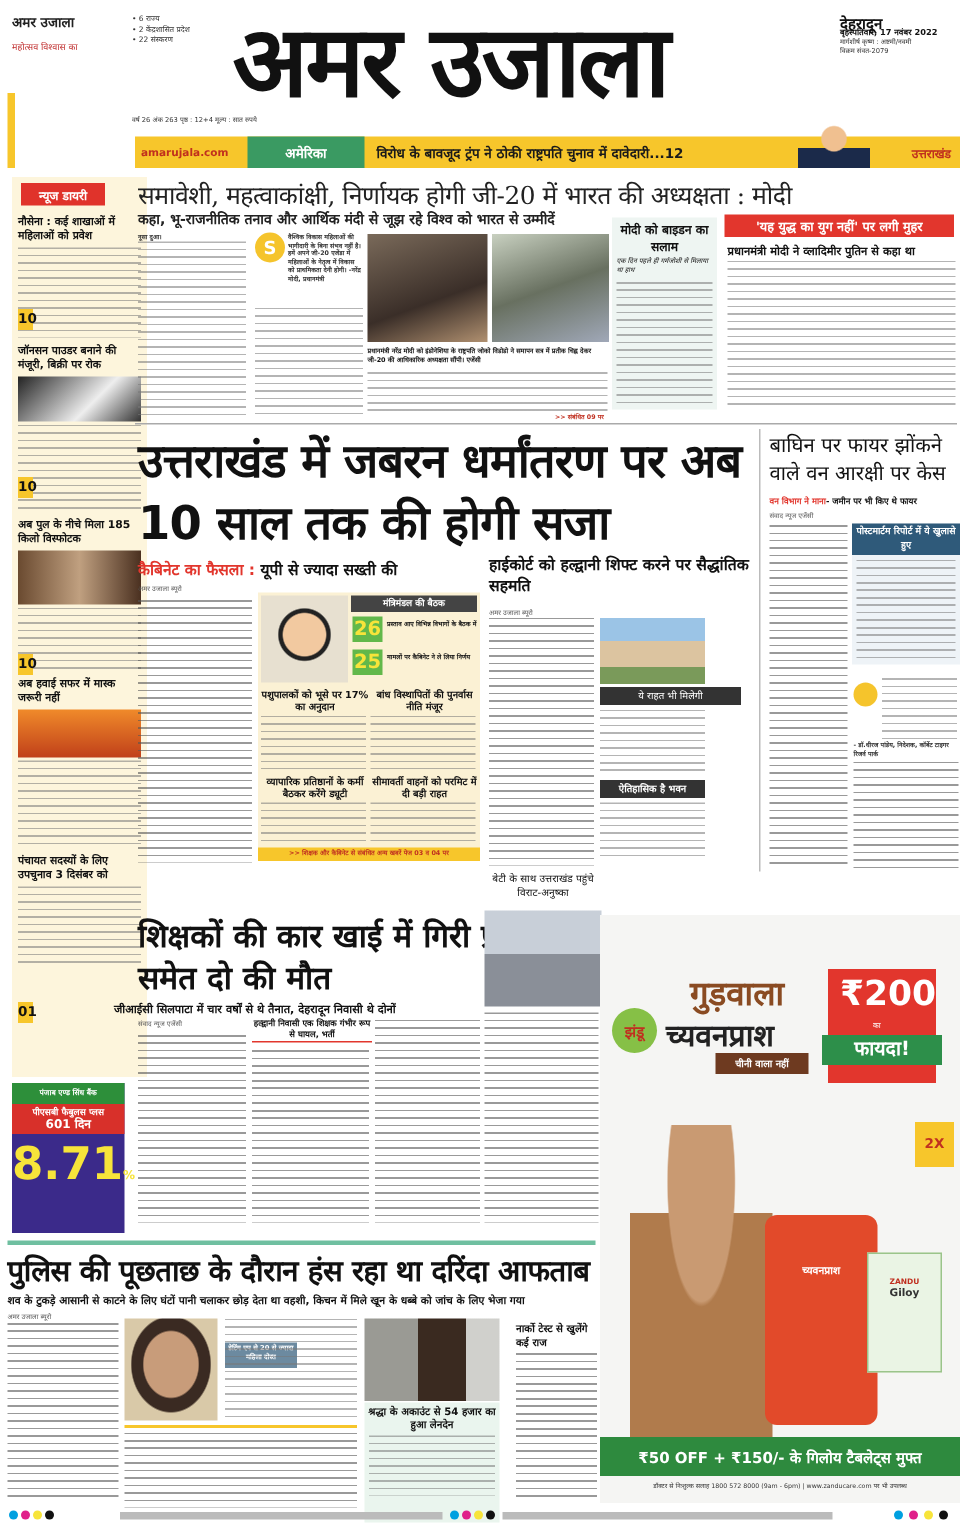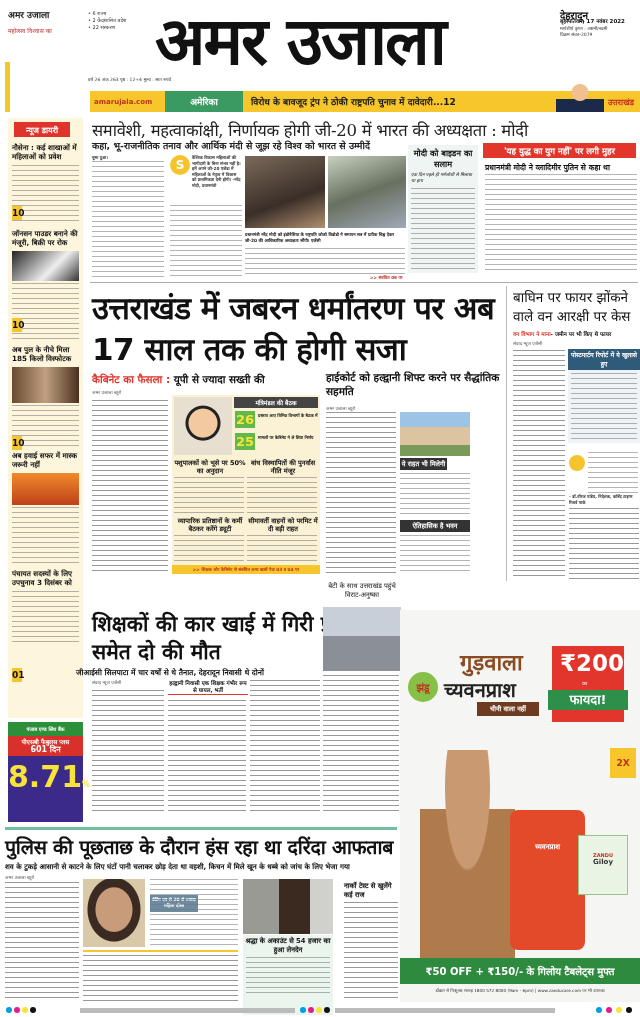--- a/index.html
+++ b/index.html
@@ -20,25 +20,25 @@
   #masthead-city { left: 560px; top: 8px; font-size: 10px; font-weight: bold; }
   #masthead-date { left: 560px; top: 17px; font-size: 5.5px; font-weight: bold; }
   #masthead-tithi { left: 560px; top: 26px; font-size: 4.5px; line-height: 6px; color: #333; }
 
   
   #nav-strip { left: 90px; top: 91px; width: 550px; height: 21px; background: #f7c62b; display: flex; align-items: center; }
   #nav-site { width: 75px; font-size: 7px; color: #c0301e; padding-left: 4px; font-weight: bold; }
   #nav-tag { width: 78px; height: 100%; background: #3a9a62; color: #fff; font-size: 9px; font-weight: bold; display:flex; align-items:center; justify-content:center; }
   #nav-headline { flex: 1; padding-left: 8px; font-size: 9px; font-weight: bold; color: #1a1a1a; }
   #nav-trump { width: 48px; height: 30px; margin-top: -10px; background: radial-gradient(circle at 50% 35%, #f0c090 0 8px, transparent 9px), linear-gradient(to bottom, transparent 55%, #1b2a4a 55%); }
-  #nav-region { width: 36px; text-align: right; padding-right: 6px; font-size: 8px; font-weight: bold; color: #c0301e; }
+  #nav-region { width: 60px; text-align: right; padding-right: 6px; font-size: 8px; font-weight: bold; color: #c0301e; }
   #yellow-bar-left { left: 5px; top: 62px; width: 5px; height: 50px; background: #f7c62b; }
 
   
-  #left-col { left: 8px; top: 118px; width: 75px; height: 600px; background: #fdf5dc; }
+  #left-col { left: 8px; top: 118px; width: 90px; height: 600px; background: #fdf5dc; }
   .news-badge { margin: 4px 6px; width: 56px; height: 15px; background: #e0332b; color: #fff; font-size: 8px; font-weight: bold; display:flex; align-items:center; justify-content:center; }
   .lc-title { font-size: 7.2px; font-weight: bold; line-height: 9px; padding: 2px 4px; }
   .lc-body { margin: 2px 4px; height: 40px; }
   .lc-num { position: absolute; left: 4px; width: 10px; height: 14px; background: #f7c62b; font-size: 9px; font-weight: bold; text-align: center; line-height: 14px; }
   .lc-img { margin: 2px 4px; height: 30px; }
 
   
   #lead-headline { left: 92px; top: 118px; font-size: 16.5px; color: #222; font-family: "DejaVu Serif", serif; white-space: nowrap; letter-spacing: -0.3px; }
   #lead-subhead { left: 92px; top: 139px; font-size: 9.4px; font-weight: bold; color: #222; white-space: nowrap; }
   #g20-quote-icon { left: 170px; top: 155px; width: 20px; height: 20px; border-radius: 50%; background: #f5c42c; display:flex; align-items:center; justify-content:center; color:#fff; font-weight:bold; font-size: 12px; }
@@ -63,21 +63,21 @@
   #cabinet-cm { position: absolute; left: 2px; top: 2px; width: 58px; height: 58px; background: radial-gradient(circle at 50% 45%, #f2c9a0 0 14px, #222 15px 17px, #e7e0d0 18px); }
   #cabinet-header { position: absolute; left: 62px; top: 2px; width: 84px; height: 11px; background: #444; color: #fff; font-size: 6px; font-weight: bold; text-align:center; line-height: 11px; }
   .cab-num { position: absolute; left: 63px; width: 20px; height: 17px; background: #62b84a; color: #f7e43a; font-size: 13px; font-weight: bold; text-align:center; line-height: 17px; }
   .cab-txt { position: absolute; left: 86px; width: 60px; font-size: 4.2px; line-height: 5.5px; font-weight: bold; }
   .cab-sub { position: absolute; width: 72px; font-size: 6.5px; font-weight: bold; line-height: 8px; text-align:center; }
   #cabinet-more { left: 172px; top: 565px; width: 148px; height: 9px; background: #f7c62b; font-size: 4.3px; color: #c03020; text-align:center; line-height: 9px; font-weight:bold; }
 
   #hc-title { left: 326px; top: 370px; width: 175px; font-size: 10.5px; font-weight: bold; line-height: 14px; }
   #hc-byline { left: 326px; top: 405px; font-size: 4.5px; color: #555; }
   #hc-photo { left: 400px; top: 412px; width: 70px; height: 44px; background: linear-gradient(to bottom,#9bc4e6 0 35%,#dcc4a0 35% 75%,#7a9a5a 75%); }
-  #relief-banner { left: 400px; top: 458px; width: 47px; height: 12px; background: #333; color:#fff; font-size: 6.5px; font-weight:bold; text-align:center; line-height:12px; }
+  #relief-banner { left: 400px; top: 458px; width: 94px; height: 12px; background: #333; color:#fff; font-size: 6.5px; font-weight:normal; text-align:center; line-height:12px; }
   #heritage-banner { left: 400px; top: 520px; width: 70px; height: 12px; background: #333; color:#fff; font-size: 6.5px; font-weight:bold; text-align:center; line-height:12px; }
 
   
   #tiger-title { left: 513px; top: 288px; width: 127px; font-size: 13.5px; line-height: 19px; }
   #tiger-kicker { left: 513px; top: 330px; font-size: 5.6px; font-weight: bold; white-space: nowrap; }
   #tiger-kicker .red { color: #e2362d; }
   #tiger-byline { left: 513px; top: 340px; font-size: 4.5px; color: #555; }
   #pm-box { left: 568px; top: 349px; width: 72px; height: 94px; background: #eef3f7; }
   #pm-header { background: #2f5a7a; color: #fff; font-size: 6.2px; font-weight: bold; text-align: center; line-height: 8.5px; padding: 2px; }
   #forest-quote { left: 569px; top: 455px; width: 16px; height: 16px; border-radius: 50%; background: #f5c42c; }
@@ -98,21 +98,21 @@
   #ad-chyawan { position: absolute; left: 44px; top: 66px; font-size: 20px; font-weight: bold; color: #222; }
   #ad-nosugar { position: absolute; left: 77px; top: 92px; width: 62px; height: 14px; background: #6e3a20; color: #fff; font-size: 6.5px; font-weight: bold; text-align:center; line-height: 14px; }
   #ad-offer { position: absolute; left: 152px; top: 36px; width: 72px; height: 76px; background: #e2362d; }
   #ad-offer-amt { position: absolute; left: 8px; top: 4px; font-size: 23px; font-weight: bold; color: #ffffff; }
   #ad-offer-ka { position: absolute; left: 30px; top: 34px; font-size: 5px; color: #fff; }
   #ad-offer-fayda { position: absolute; left: -4px; top: 44px; width: 80px; height: 20px; background: #2d8f4a; color: #fff; font-size: 13px; font-weight: bold; text-align:center; line-height: 20px; }
   #ad-man { position: absolute; left: 20px; top: 140px; width: 95px; height: 210px; background: radial-gradient(ellipse at 50% 18%, #c99a72 0 22px, transparent 23px), linear-gradient(to bottom, transparent 28%, #b07b4c 28% 100%); }
   #ad-jar { position: absolute; left: 110px; top: 200px; width: 75px; height: 140px; background: #e24a2a; border-radius: 8px; }
   #ad-jar-label { position: absolute; left: 115px; top: 232px; width: 65px; font-size: 7px; color:#fff; font-weight:bold; text-align:center; }
   #ad-2x { position: absolute; left: 210px; top: 138px; width: 26px; height: 30px; background: #f7c62b; color:#c03020; font-size: 9px; font-weight: bold; text-align:center; line-height: 30px; }
-  #ad-giloy { position: absolute; left: 178px; top: 225px; width: 50px; height: 60px; background: #eaf4e4; border: 1px solid #9bc48a; font-size: 7px; font-weight:bold; text-align:center; padding-top: 16px; color:#333; }
+  #ad-giloy { position: absolute; left: 178px; top: 225px; width: 50px; height: 80px; background: #eaf4e4; border: 1px solid #9bc48a; font-size: 7px; font-weight:bold; text-align:center; padding-top: 16px; color:#333; }
   #ad-bottom-strip { position: absolute; left: 0; top: 348px; width: 240px; height: 26px; background: #2e8a3e; color: #fff; font-size: 10px; font-weight: bold; display:flex; align-items:center; justify-content:center; }
   #ad-helpline { position: absolute; left: 10px; top: 378px; width: 220px; font-size: 4.2px; color: #333; text-align:center; }
 
   
   #aftab-rule { left: 5px; top: 827px; width: 392px; height: 3px; background: #6fbfa0; }
   #aftab-title { left: 5px; top: 833px; width: 395px; font-size: 19.5px; font-weight: bold; white-space: nowrap; letter-spacing: -0.3px; }
   #aftab-sub { left: 5px; top: 861px; font-size: 7.1px; font-weight: bold; white-space: nowrap; }
   #aftab-byline { left: 5px; top: 874px; font-size: 4.5px; color: #555; }
   #aftab-photo { left: 83px; top: 879px; width: 62px; height: 68px; background: radial-gradient(ellipse at 50% 45%, #c89c7a 0 18px, #3a2a22 19px 26px, #d9c9a8 27px); }
   #aftab-inset { left: 150px; top: 895px; width: 48px; height: 17px; background: #6c8aa0; color:#fff; font-size: 4.5px; font-weight: bold; text-align:center; padding-top: 2px; line-height: 6px; }
@@ -206,33 +206,33 @@
   <div id="biden-sub">एक दिन पहले ही गर्मजोशी से मिलाया था हाथ</div>
   <div class="lines" style="height:82px;margin-top:4px"></div>
 </div>
 
 <div class="abs" id="putin-banner">'यह युद्ध का युग नहीं' पर लगी मुहर</div>
 <div class="abs" id="putin-title">प्रधानमंत्री मोदी ने व्लादिमीर पुतिन से कहा था</div>
 <div class="abs lines" style="left:485px;top:174px;width:152px;height:100px"></div>
 
 <div class="abs" style="left:90px;top:282px;width:548px;height:1px;background:#aaa"></div>
 
-<div class="abs" id="conv-headline">उत्तराखंड में जबरन धर्मांतरण पर अब 17 साल तक की होगी सजा</div>
+<div class="abs" id="conv-headline">उत्तराखंड में जबरन धर्मांतरण पर अब 10 साल तक की होगी सजा</div>
 <div class="abs" id="conv-kicker"><span class="red">कैबिनेट का फैसला :</span> <span>यूपी से ज्यादा सख्ती की</span></div>
 <div class="abs" id="conv-byline">अमर उजाला ब्यूरो</div>
 <div class="abs lines-dark" style="left:92px;top:400px;width:76px;height:175px"></div>
 
 <div class="abs" id="cabinet-box">
   <div id="cabinet-cm"></div>
   <div id="cabinet-header">मंत्रिमंडल की बैठक</div>
   <div class="cab-num" style="top:16px">26</div>
   <div class="cab-txt" style="top:18px">प्रस्ताव आए विभिन्न विभागों के बैठक में</div>
   <div class="cab-num" style="top:38px">25</div>
   <div class="cab-txt" style="top:40px">मामलों पर कैबिनेट ने ले लिया निर्णय</div>
-  <div class="cab-sub" style="left:2px;top:64px">पशुपालकों को भूसे पर 50% का अनुदान</div>
+  <div class="cab-sub" style="left:2px;top:64px">पशुपालकों को भूसे पर 17% का अनुदान</div>
   <div class="cab-sub" style="left:75px;top:64px">बांध विस्थापितों की पुनर्वास नीति मंजूर</div>
   <div class="abs lines" style="left:2px;top:82px;width:70px;height:36px"></div>
   <div class="abs lines" style="left:75px;top:82px;width:70px;height:36px"></div>
   <div class="cab-sub" style="left:2px;top:122px">व्यापारिक प्रतिष्ठानों के कर्मी बैठकर करेंगे ड्यूटी</div>
   <div class="cab-sub" style="left:75px;top:122px">सीमावर्ती वाहनों को परमिट में दी बड़ी राहत</div>
   <div class="abs lines" style="left:2px;top:140px;width:70px;height:28px"></div>
   <div class="abs lines" style="left:75px;top:140px;width:70px;height:28px"></div>
 </div>
 <div class="abs" id="cabinet-more">&gt;&gt; शिक्षक और कैबिनेट से संबंधित अन्य खबरें पेज 03 व 04 पर</div>
 

